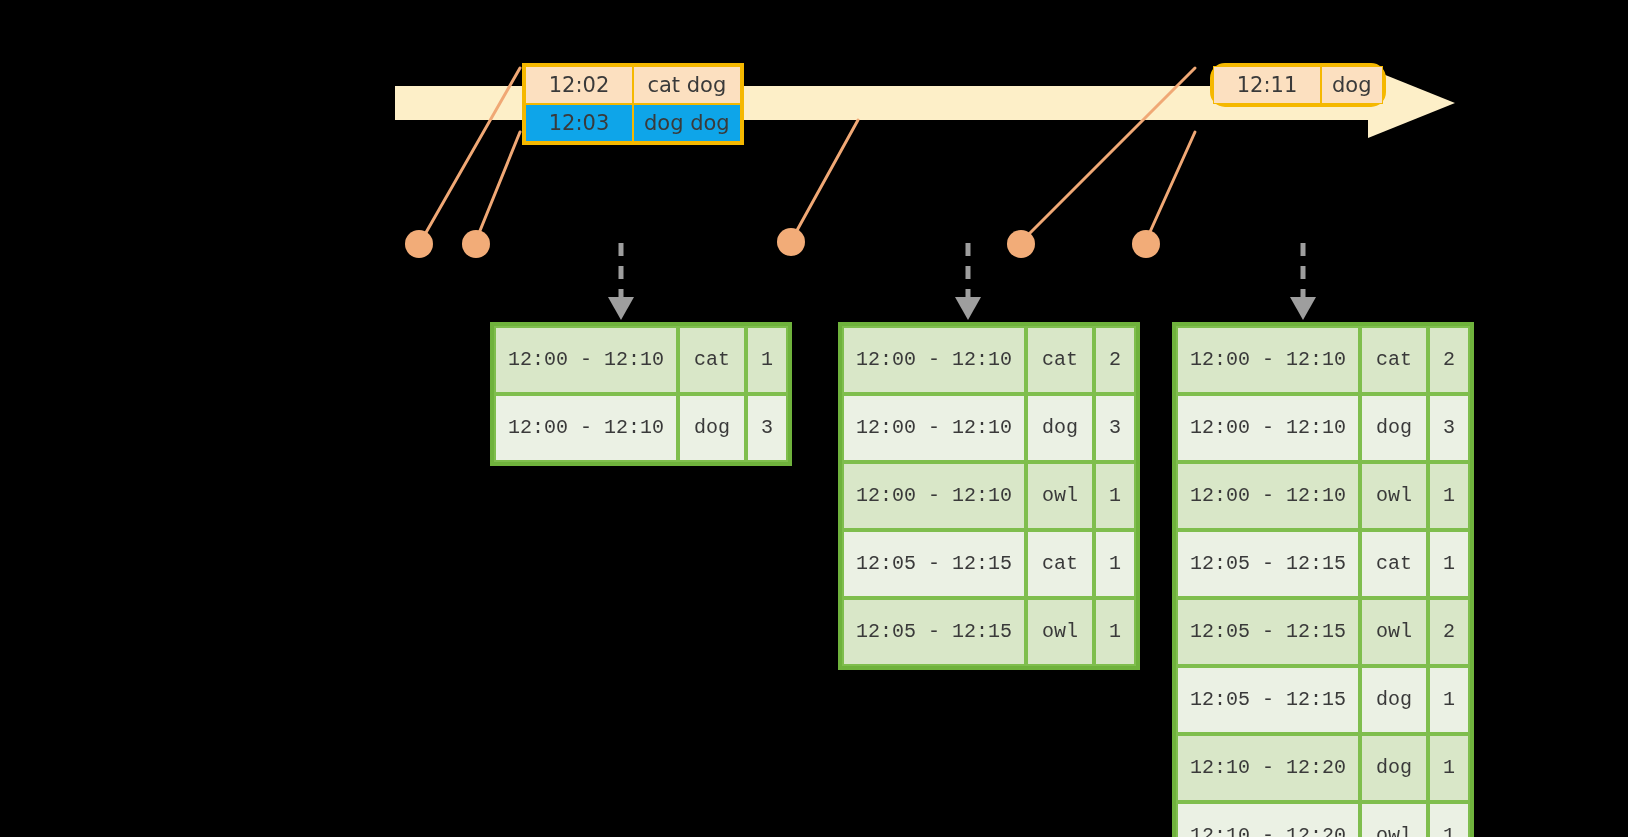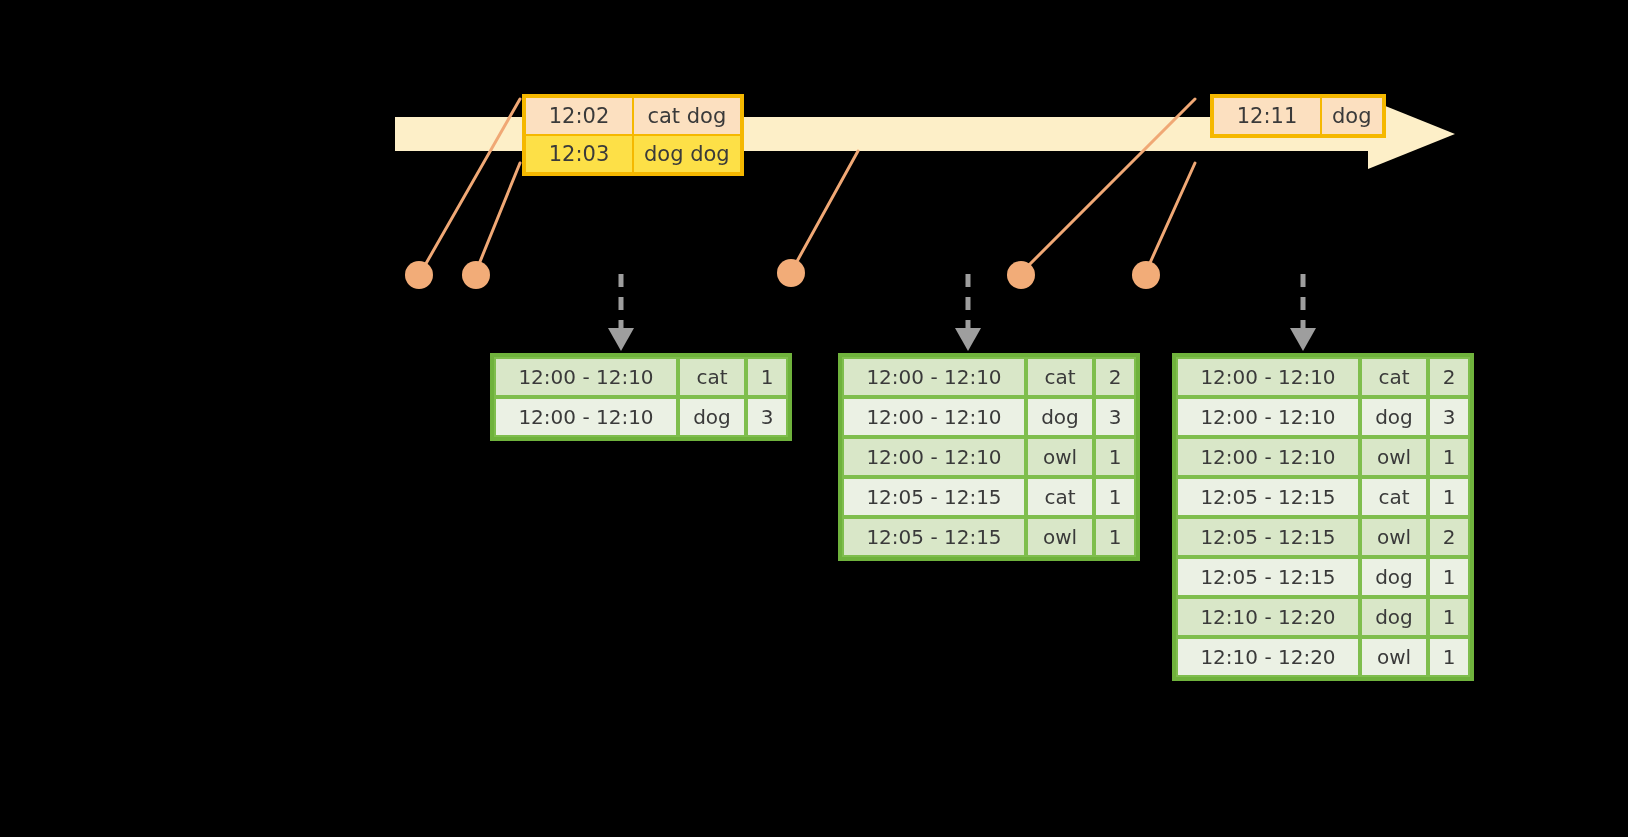--- a/index.html
+++ b/index.html
@@ -12,21 +12,20 @@
     height: 837px;
     position: relative;
     overflow: hidden;
     font-family: "DejaVu Sans", "Liberation Sans", sans-serif;
   }
   #stage {
     position: absolute;
     left: 0; top: 0;
     width: 1628px;
     height: 690px;
-    margin-top: 31px;
   }
   #svg-layer {
     position: absolute;
     left: 0; top: 0;
     width: 1628px;
     height: 837px;
     pointer-events: none;
   }
 
   
@@ -41,41 +40,42 @@
   .evt-table td {
     font-size: 21px;
     color: #3A3A3A;
     text-align: center;
     padding: 6px 10px;
     border: 1.5px solid #F5B800;
     white-space: nowrap;
     line-height: 1.15;
   }
   .evt-table tr.shade td { background: #FCE0C0; }
-  .evt-table tr.plain td { background: #fde047; }
+  .evt-table tr.plain td { background: #0ea5e9; }
   .evt-table td.c-time { width: 86px; }
   .evt-table td.c-words { }
 
   
   .res-table {
     position: absolute;
     border-collapse: separate;
     border-spacing: 0;
     border: 4px solid #6FB23C;
     background: #FFFFFF;
     z-index: 5;
   }
   .res-table td {
     font-size: 20px;
     color: #3A3A3A;
     text-align: center;
-    padding: 6px 10px;
+    padding: 20px 10px;
     border: 2px solid #7FBE4D;
     white-space: nowrap;
     line-height: 1.2;
+    font-family: Liberation Mono, monospace;
   }
   .res-table tr.shade td { background: #D9E7C8; }
   .res-table tr.plain td { background: #EBF1E4; }
   .res-table td.c-win  { min-width: 160px; }
   .res-table td.c-word { min-width: 44px; }
   .res-table td.c-cnt  { min-width: 18px; }
 </style>
 </head>
 <body>
 
@@ -123,21 +123,21 @@
         <td class="c-words">cat dog</td>
       </tr>
       <tr class="plain">
         <td class="c-time">12:03</td>
         <td class="c-words">dog dog</td>
       </tr>
     </tbody>
   </table>
 
 
-  <table class="evt-table" id="evt-2" style="left:1210px; top:63px;">
+  <table class="evt-table" id="evt-2" style="left:1210px; top:63px;border-radius:15px;">
     <tbody>
       <tr class="shade">
         <td class="c-time">12:11</td>
         <td class="c-words">dog</td>
       </tr>
     </tbody>
   </table>
 
   <table class="res-table" id="res-0" style="left:490px; top:322px;">
     <tbody>

